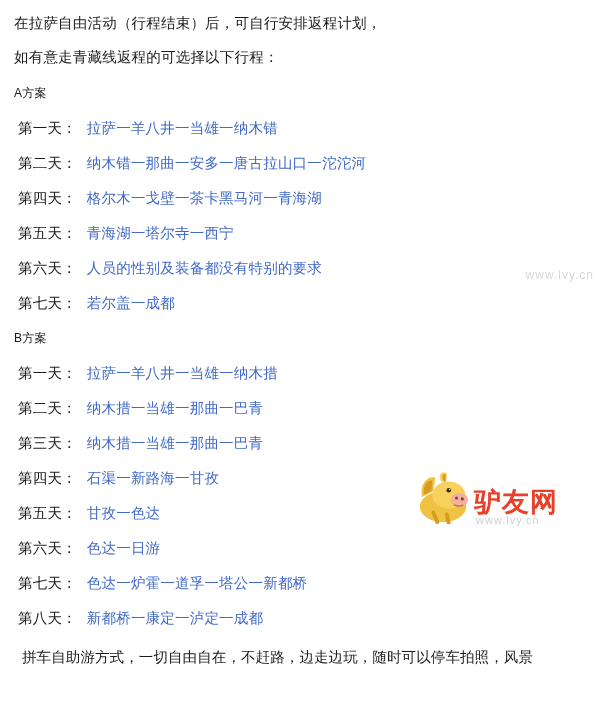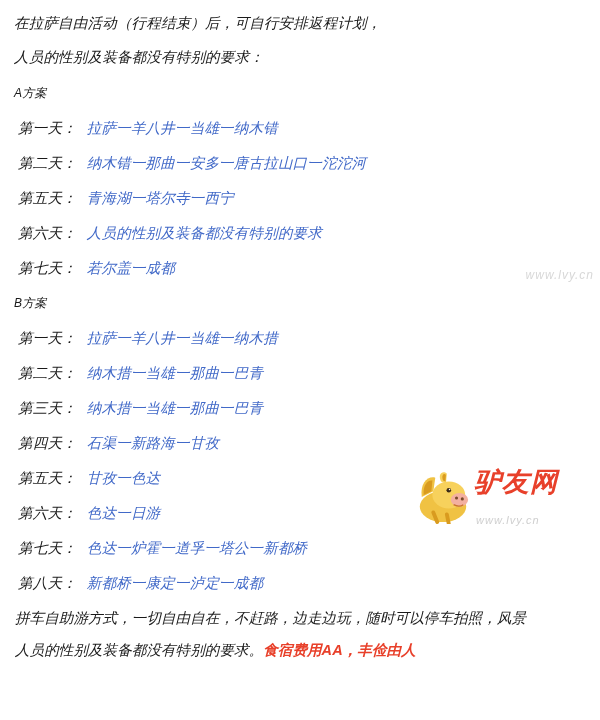--- a/index.html
+++ b/index.html
@@ -13,21 +13,20 @@
     font-family: "Liberation Sans", sans-serif;
     color: #222222;
     overflow: hidden;
   }
   .page {
     position: relative;
     width: 600px;
     height: 530px;
     box-sizing: border-box;
     padding: 8px 14px 0 14px;
-    font-style: italic;
   }
   .para {
     font-size: 14.5px;
     line-height: 30px;
     color: #1a1a1a;
     letter-spacing: 0.2px;
     margin: 0 0 4px 0;
     white-space: nowrap;
   }
   .plan-heading {
@@ -48,21 +47,21 @@
     color: #1a1a1a;
   }
   .day-route {
     color: #4169c8;
     margin-left: 10px;
   }
   .closing {
     font-size: 14.5px;
     line-height: 31px;
     color: #1a1a1a;
-    margin: 1px;
+    margin: 8px;
     letter-spacing: 0.1px;
   }
   .closing .highlight-red {
     color: #e8402a;
     font-weight: bold;
   }
   .spacer-sm {
     height: 2px;
   }
   
@@ -86,21 +85,21 @@
   .logo-donkey {
     position: absolute;
     left: 8px;
     bottom: 4px;
     width: 58px;
     height: 56px;
   }
   .logo-text {
     position: absolute;
     left: 68px;
-    bottom: 32px;
+    bottom: 12px;
     font-size: 27px;
     font-weight: bold;
     color: #e8402a;
     letter-spacing: 1px;
     line-height: 1;
   }
   .logo-url {
     position: absolute;
     left: 70px;
     bottom: 2px;
@@ -109,34 +108,37 @@
     letter-spacing: 1px;
   }
 </style>
 </head>
 <body>
 
 <div class="page">
 
   <div>
     <p class="para">在拉萨自由活动（行程结束）后，可自行安排返程计划，</p>
-    <p class="para">人员的性别及装备都没有特别的要求：</p>
+    <p class="para">如有意走青藏线返程的可选择以下行程：</p>
   </div>
 
   <div class="spacer-sm"></div>
 
   <div>
     <p class="plan-heading">A方案</p>
     <p class="day-row">
       <span class="day-label">第一天：</span><span class="day-route">拉萨一羊八井一当雄一纳木错</span>
     </p>
     <p class="day-row">
       <span class="day-label">第二天：</span><span class="day-route">纳木错一那曲一安多一唐古拉山口一沱沱河</span>
     </p>
     <p class="day-row">
+      <span class="day-label">第四天：</span><span class="day-route">格尔木一戈壁一茶卡黑马河一青海湖</span>
+    </p>
+    <p class="day-row">
       <span class="day-label">第五天：</span><span class="day-route">青海湖一塔尔寺一西宁</span>
     </p>
     <p class="day-row">
       <span class="day-label">第六天：</span><span class="day-route">人员的性别及装备都没有特别的要求</span>
     </p>
     <p class="day-row">
       <span class="day-label">第七天：</span><span class="day-route">若尔盖一成都</span>
     </p>
   </div>
 
@@ -163,23 +165,20 @@
     <p class="day-row">
       <span class="day-label">第七天：</span><span class="day-route">色达一炉霍一道孚一塔公一新都桥</span>
     </p>
     <p class="day-row">
       <span class="day-label">第八天：</span><span class="day-route">新都桥一康定一泸定一成都</span>
     </p>
   </div>
 
   <div>
     <p class="closing">拼车自助游方式，一切自由自在，不赶路，边走边玩，随时可以停车拍照，风景</p>
-    <p class="closing">
-      <span>人员的性别及装备都没有特别的要求。</span><span class="highlight-red">食宿费用AA，丰俭由</span><span class="highlight-red">人</span>
-    </p>
   </div>
 
   <div class="watermark-text">www.lvy.cn</div>
 
   <div class="logo">
     <svg class="logo-donkey" viewBox="0 0 60 58" xmlns="http://www.w3.org/2000/svg">
       <ellipse cx="30" cy="40" rx="24" ry="16" fill="#f0c243"></ellipse>
       <path d="M8 30 C6 16 14 8 22 10 L20 24 Z" fill="#f0c243"></path>
       <path d="M10 28 C9 18 14 12 19 13 L18 24 Z" fill="#d99b1f"></path>
       <ellipse cx="36" cy="28" rx="17" ry="14" fill="#f7d15c"></ellipse>

